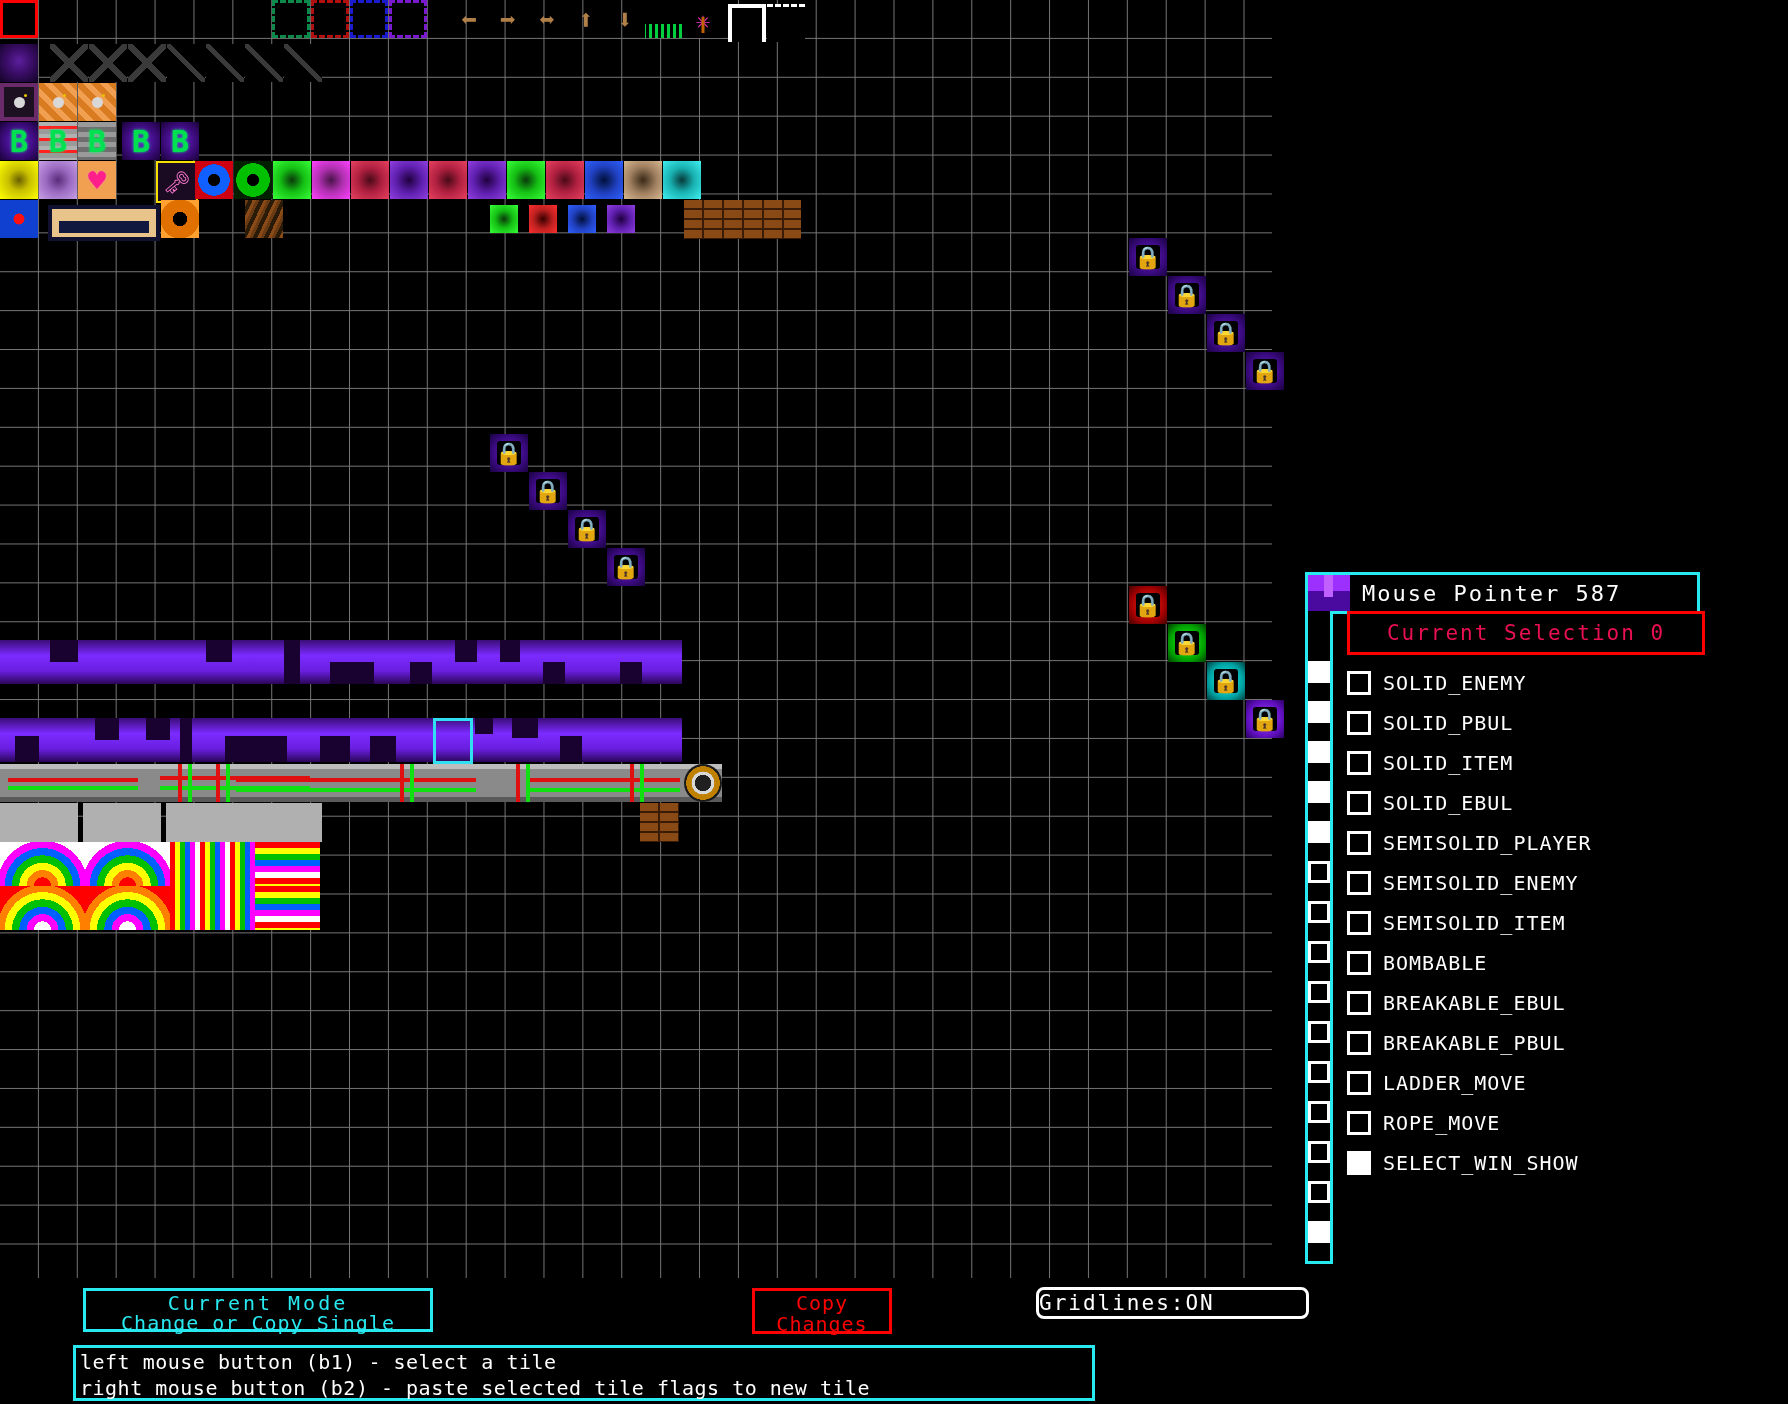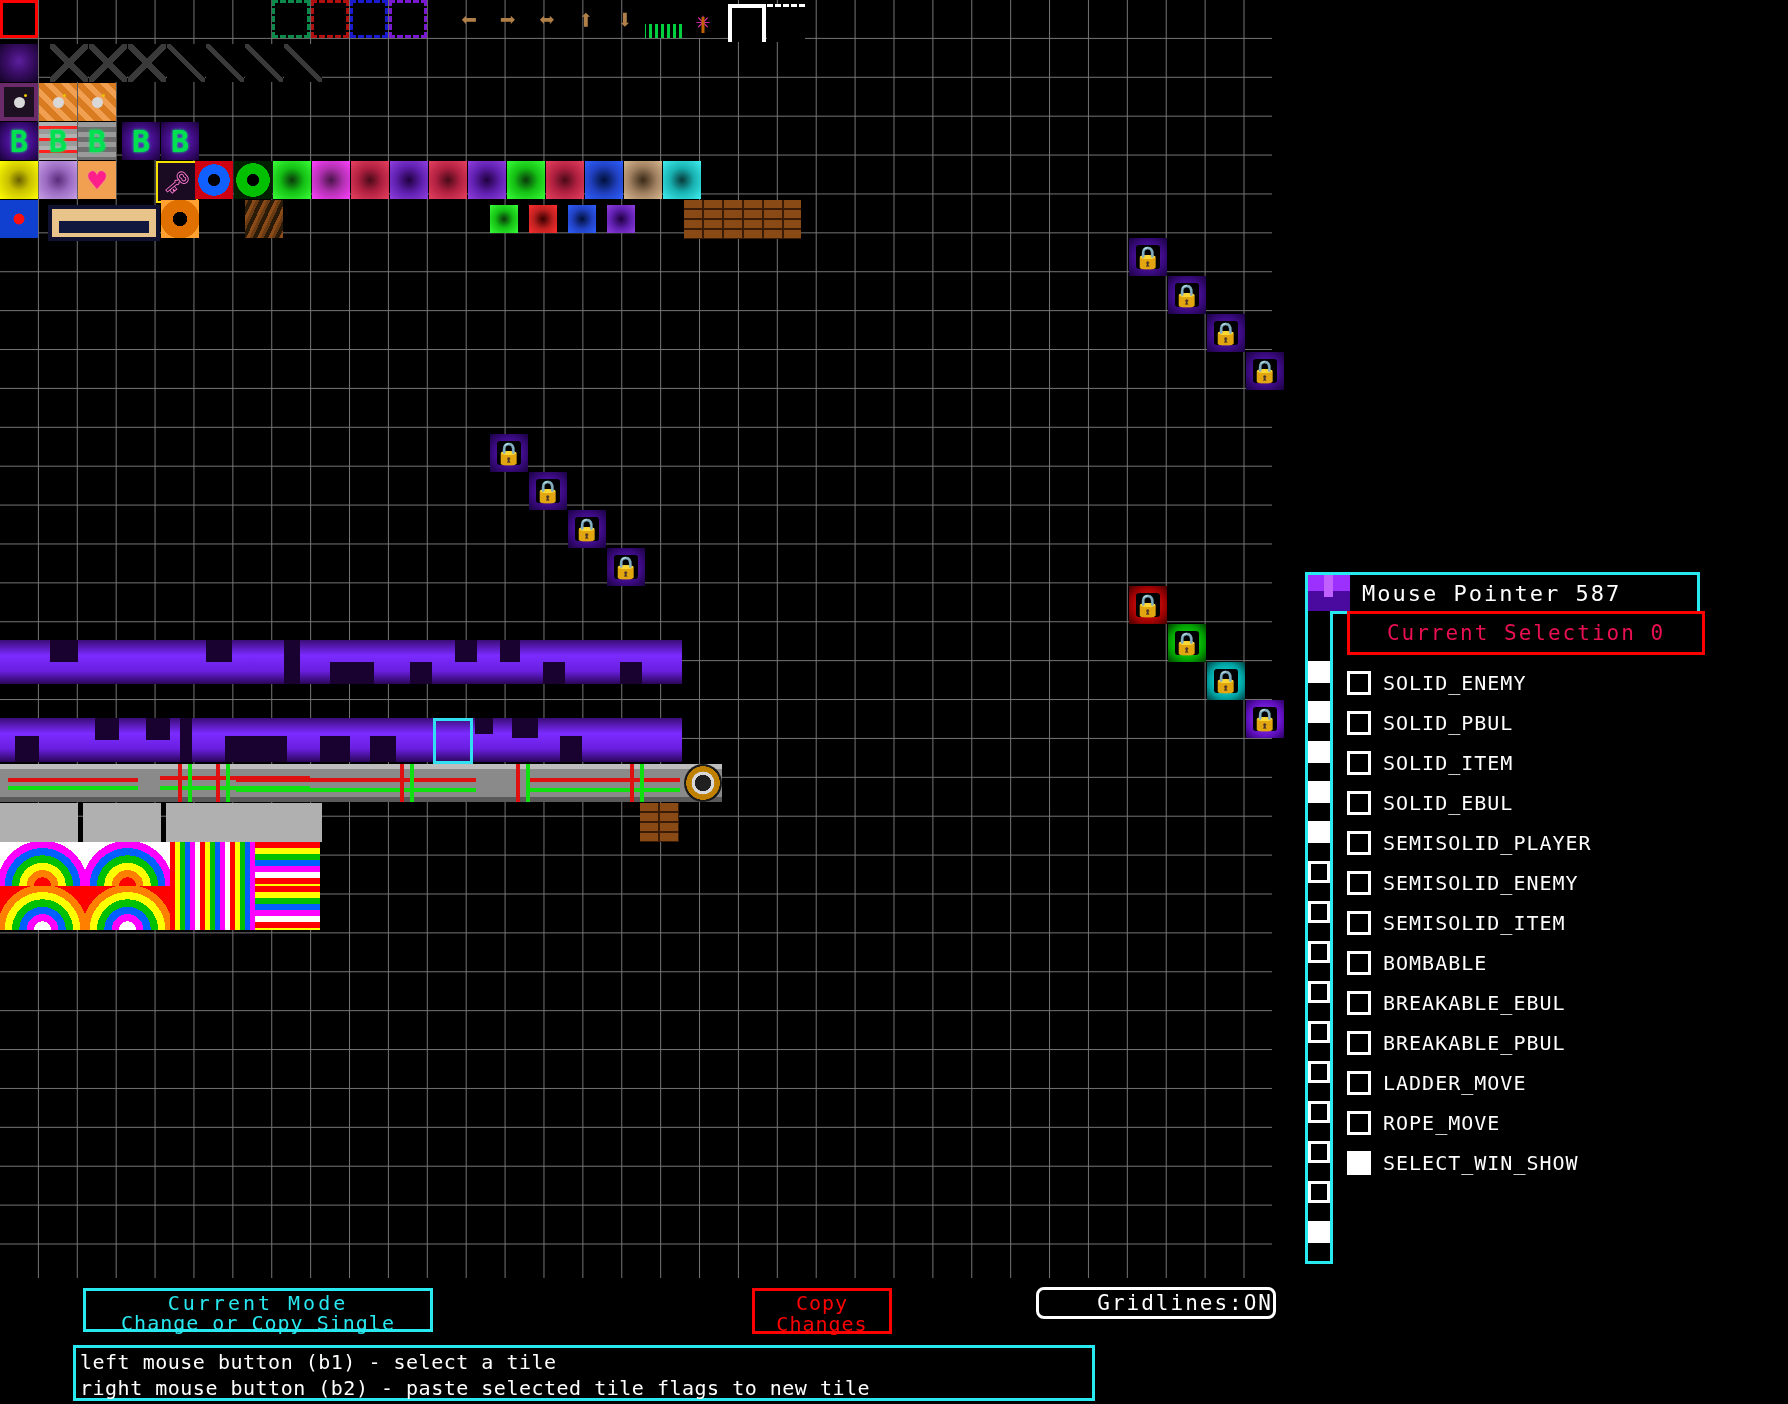--- a/index.html
+++ b/index.html
@@ -159,23 +159,23 @@
     border:3px solid #28e8f0;box-sizing:border-box;background:#000;
     color:#28e8f0;font-size:20px;line-height:20px;text-align:center;padding-top:2px;letter-spacing:1px;
   }
   #mode-btn div:first-child{letter-spacing:3px;}
   #save-btn{
     position:absolute;left:752px;top:1288px;width:140px;height:46px;
     border:3px solid #ff0000;box-sizing:border-box;background:#000;
     color:#ff0000;font-size:20px;line-height:21px;text-align:center;padding-top:2px;letter-spacing:1px;
   }
   #grid-btn{
-    position:absolute;left:1036px;top:1287px;width:240px;height:32px;
+    position:absolute;left:1036px;top:1287px;width:273px;height:32px;
     border:3px solid #fff;border-radius:8px;box-sizing:border-box;background:#000;
-    color:#fff;font-size:21px;line-height:27px;text-align:right;letter-spacing:2px;
+    color:#fff;font-size:21px;line-height:27px;text-align:left;letter-spacing:2px;
   }
   #help-box{
     position:absolute;left:73px;top:1345px;width:1022px;height:56px;
     border:3px solid #28e8f0;box-sizing:border-box;background:#000;
     color:#fff;font-size:20px;line-height:26px;padding:1px 0 0 4px;letter-spacing:.5px;
   }
 </style>
 </head>
 <body>
 

